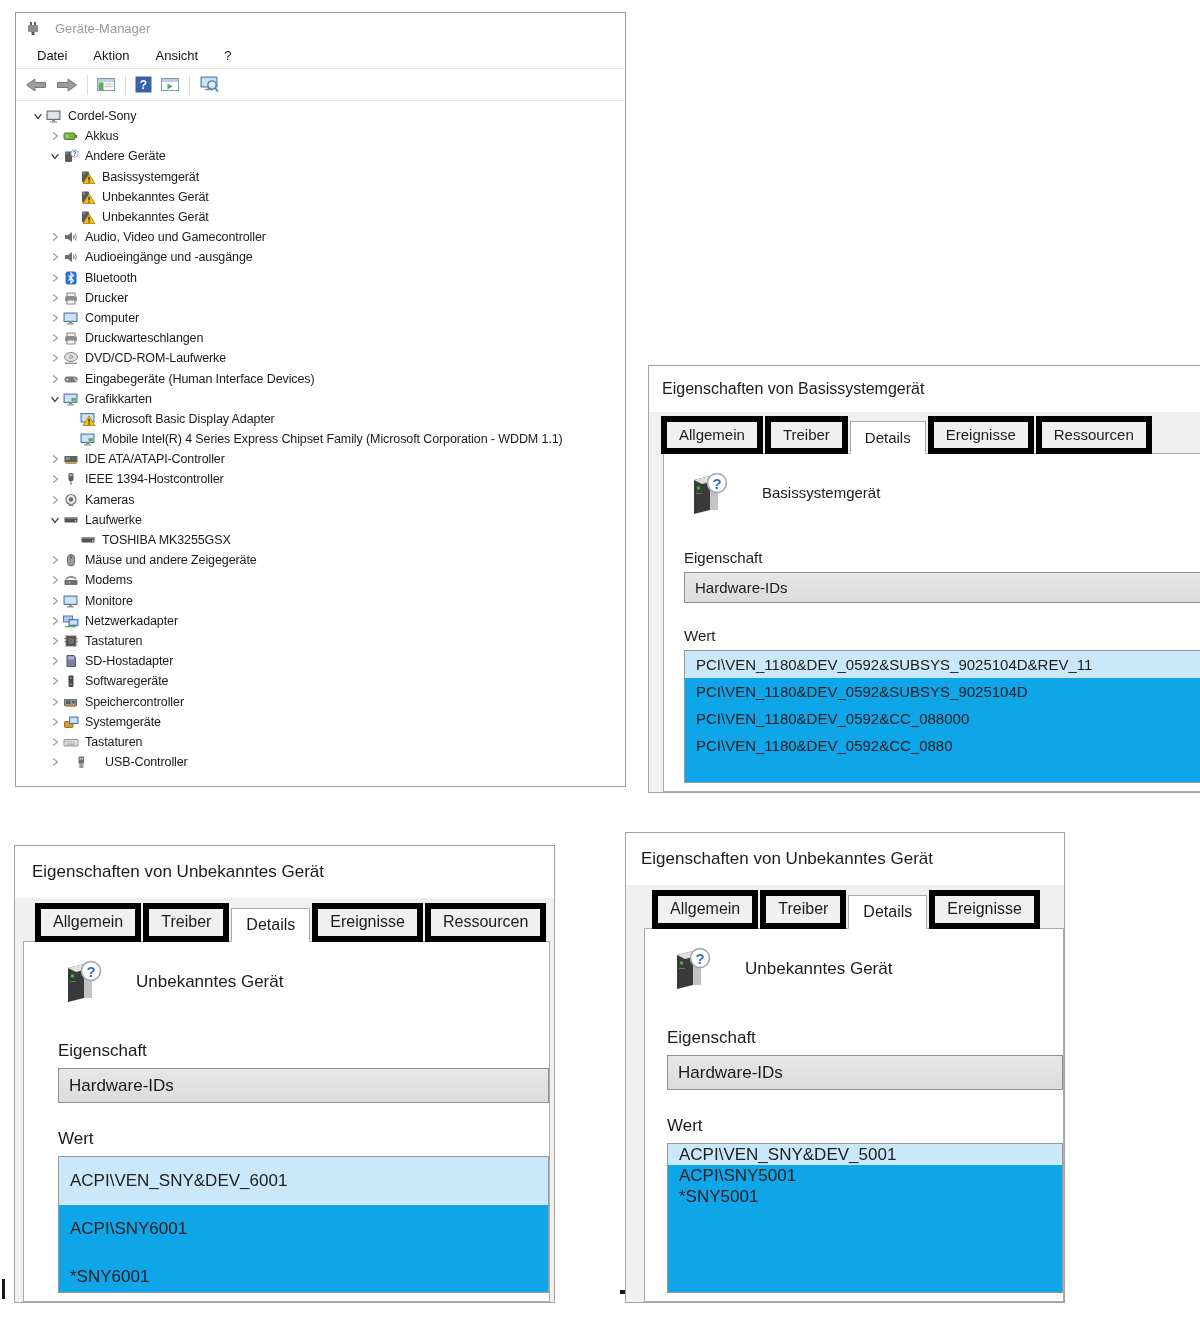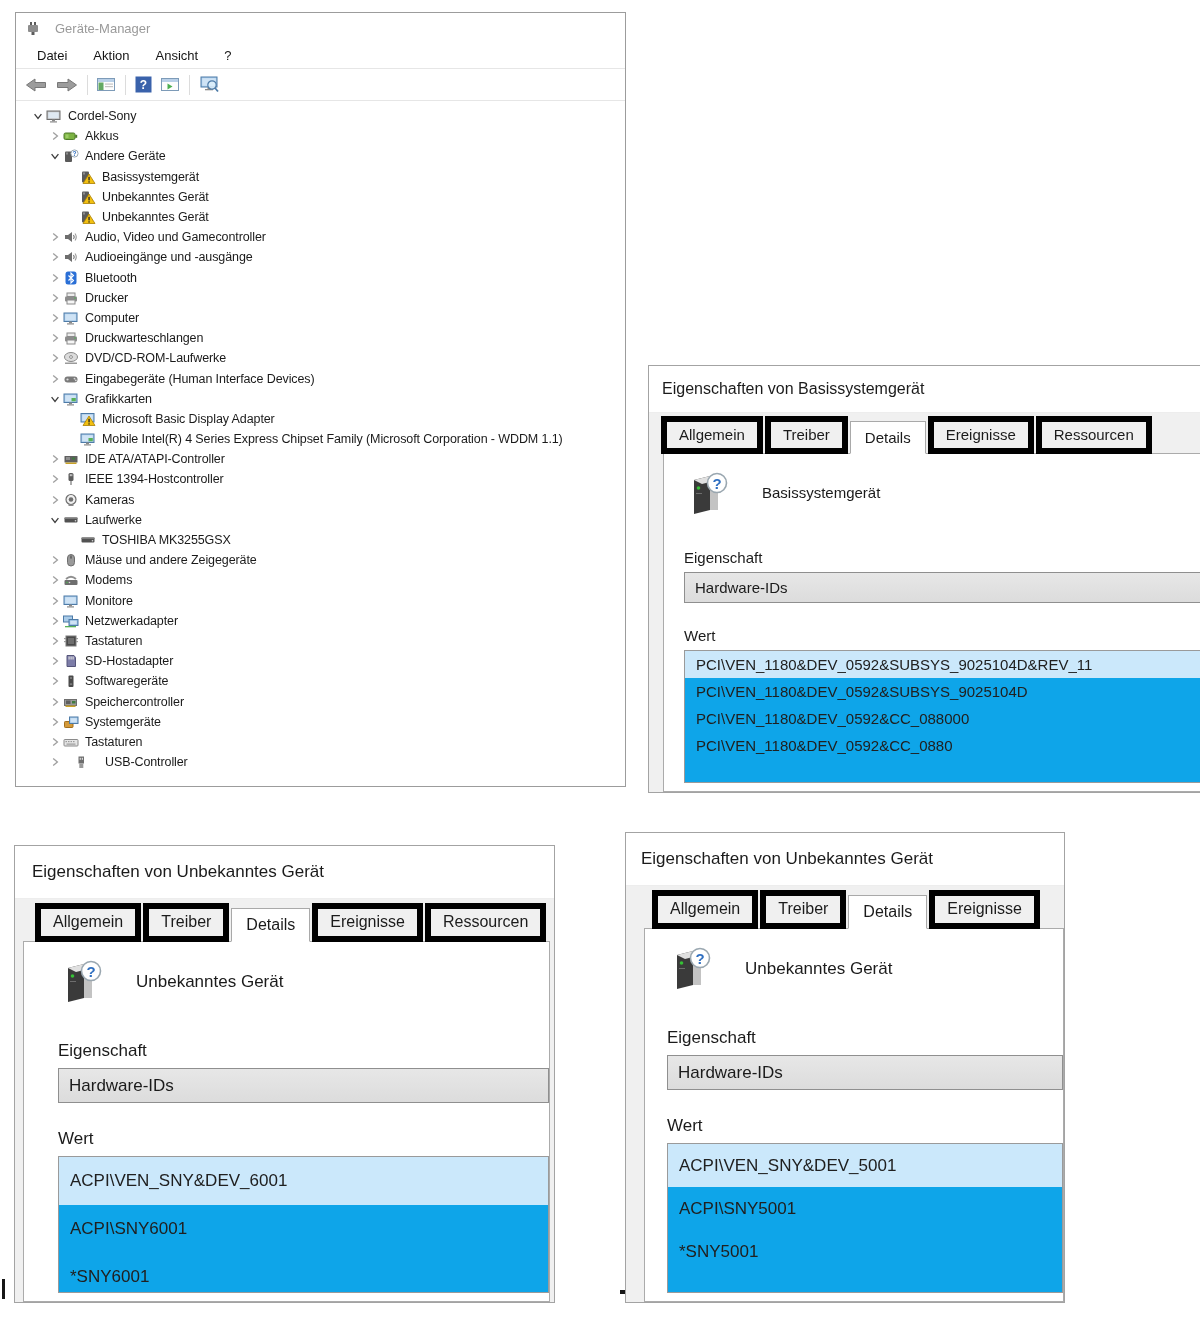--- a/index.html
+++ b/index.html
@@ -61,21 +61,21 @@
   
   #dlg2{left:625px;top:832px;width:440px;height:471px;font-size:17px;}
   #dlg2 .dlg-titlebar{height:52px;padding-left:15px;font-size:17px;}
   #dlg2 .dlg-tabs{height:42px;padding-left:26px;font-size:16px;}
   #dlg2 .dlg-page{margin:0 0 0 18px;}
   #dlg2 .dev-head{padding:16px 0 0 22px;}
   #dlg2 .fld-label.prop{margin:30px 0 7px 22px;}
   #dlg2 .combo{height:35px;margin:0 0 0 22px;}
   #dlg2 .fld-label.val{margin:26px 0 7px 22px;}
   #dlg2 .listbox{margin-left:22px;margin-right:0;}
-  #dlg2 .list-row{height:43px;}
+  #dlg2 .list-row{height:21px;}
 
   .artifact{position:absolute;background:#161616;}
 </style>
 </head>
 <body>
 
 <div class="dm-window">
   <div class="dm-titlebar">
     <span class="node-icon">
         <svg width="16" height="16" viewBox="0 0 16 16" xmlns="http://www.w3.org/2000/svg">

